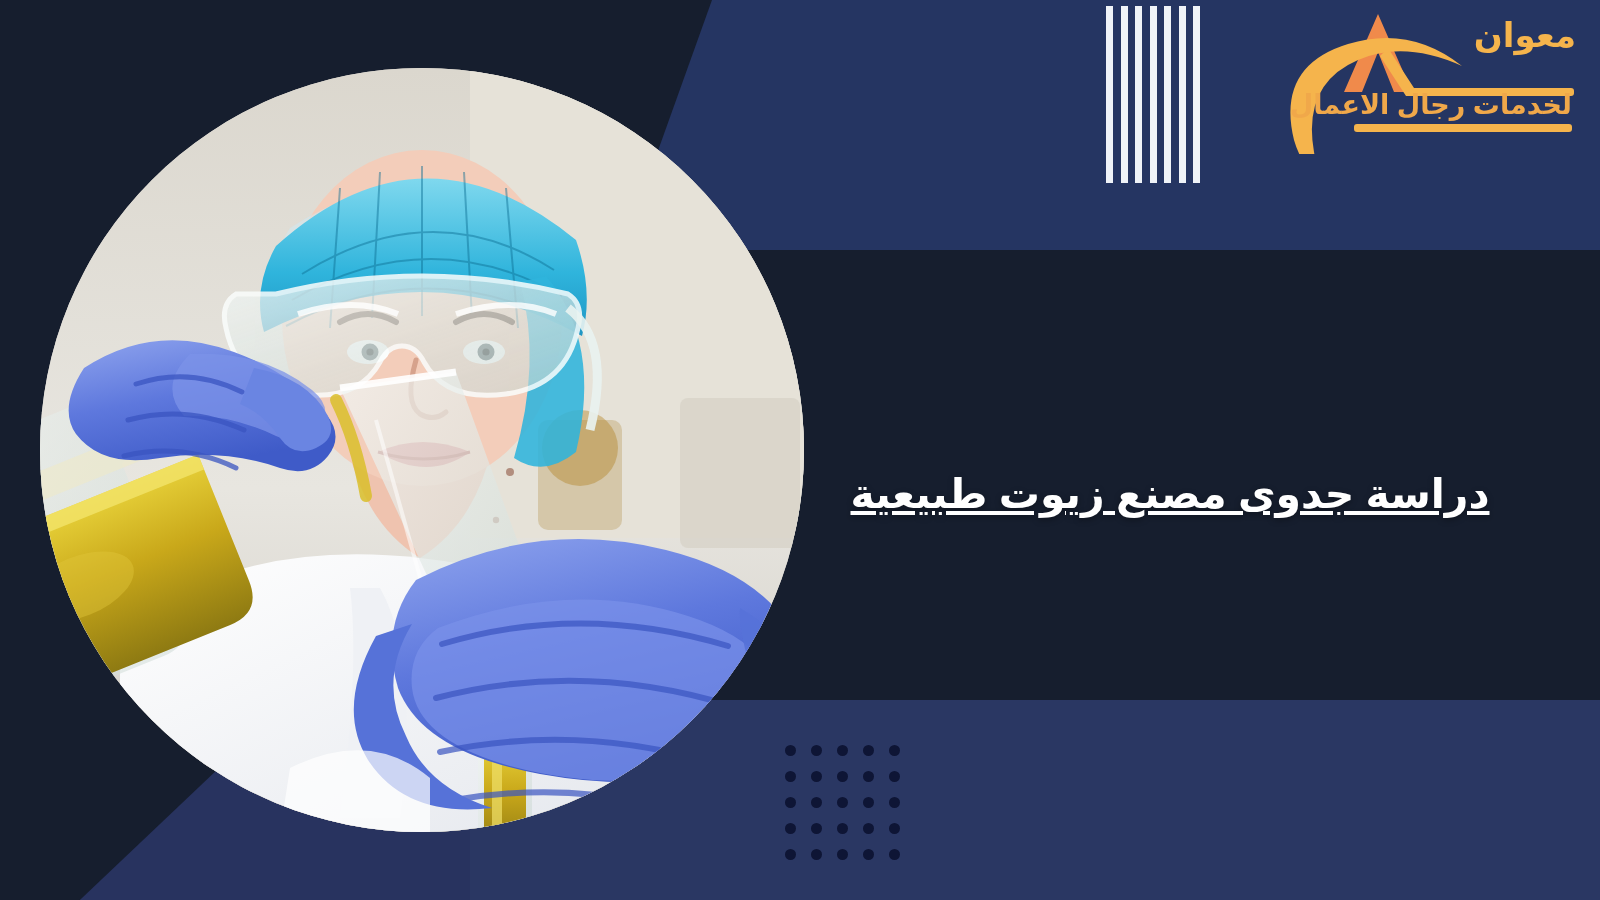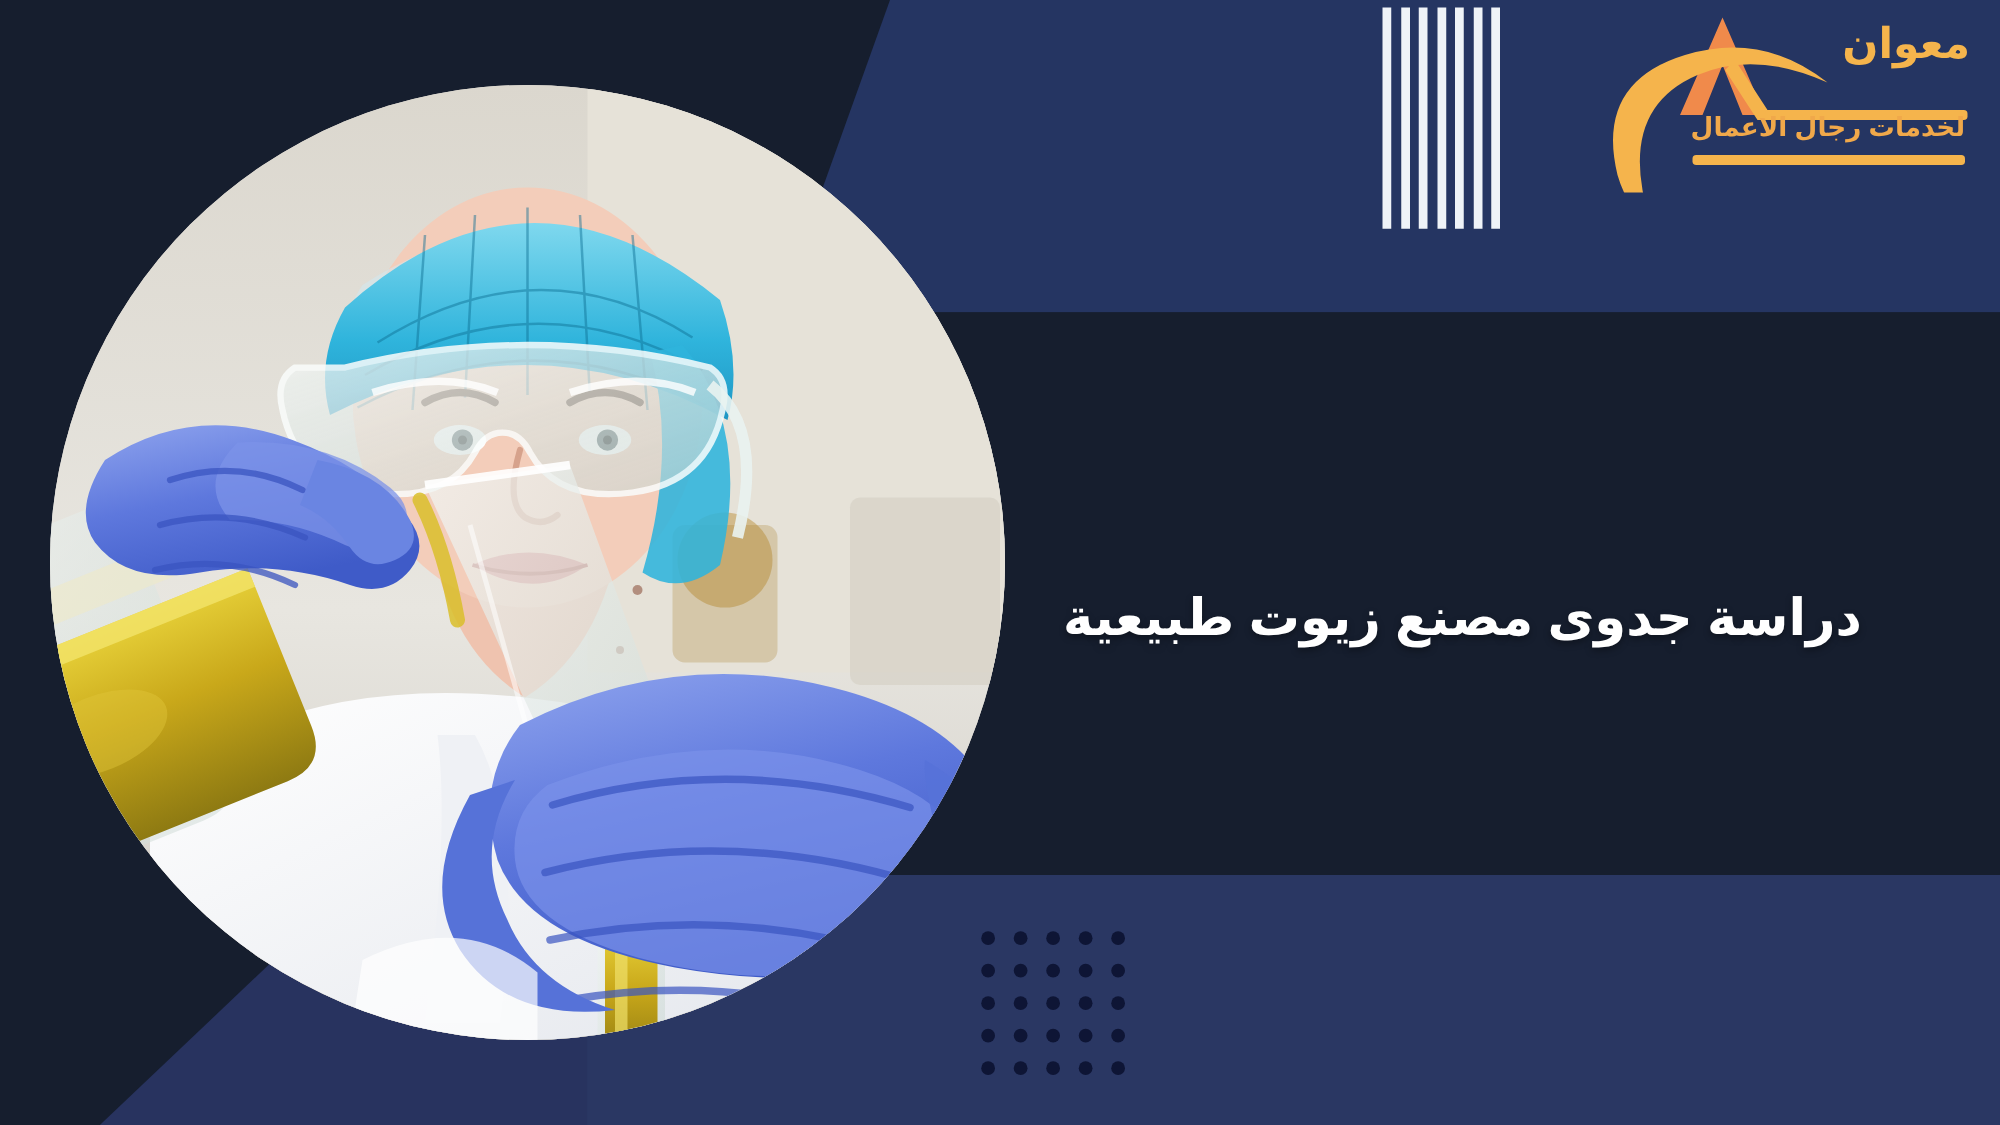--- a/index.html
+++ b/index.html
@@ -60,21 +60,21 @@
     line-height:1;
   }
   .logo-word{
     right:6px;top:14px;
     font-size:34px;
     letter-spacing:-1px;
     color:#F5B44C;
   }
   .logo-tag{
     right:10px;top:88px;
-    font-size:21px;
+    font-size:27px;
     color:#F0A84A;
     letter-spacing:0px;
     text-align:right;
   }
 
   
   .dots{
     position:absolute;left:777px;top:737px;
     display:grid;
     grid-template-columns:repeat(5,26px);
@@ -102,20 +102,21 @@
     left:830px;top:440px;
     width:680px;
     direction:rtl;
     text-align:center;
     color:#FFFFFF;
     font-size:41px;
     font-weight:700;
     letter-spacing:0.5px;
     line-height:1.35;
     text-shadow:0 2px 6px rgba(0,0,0,.35);
+    text-decoration:underline;
   }
 </style>
 </head>
 <body>
 
 <div class="stage">
 
   <div class="bg-base"></div>
   <div class="band-top"></div>
   <div class="band-bottom"></div>

